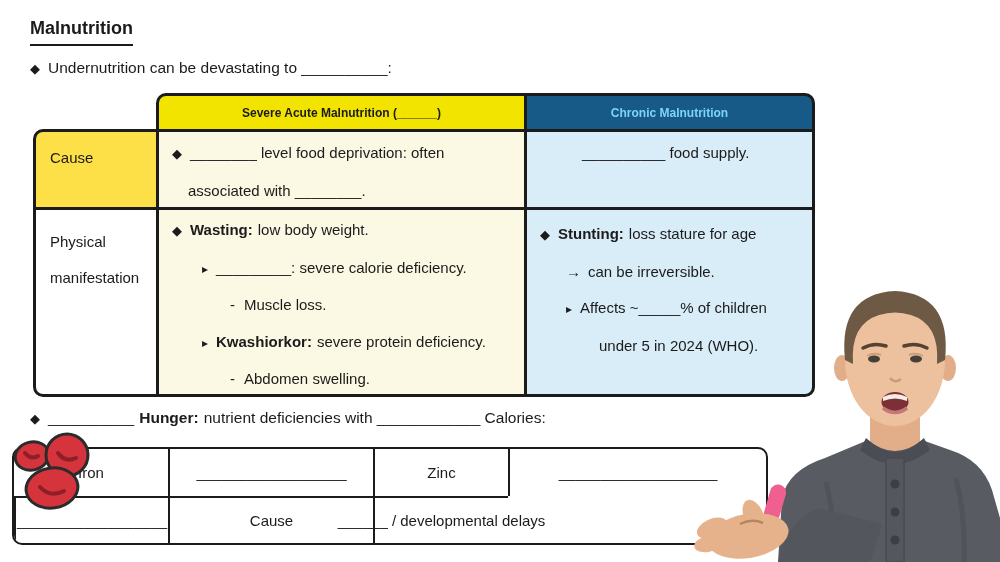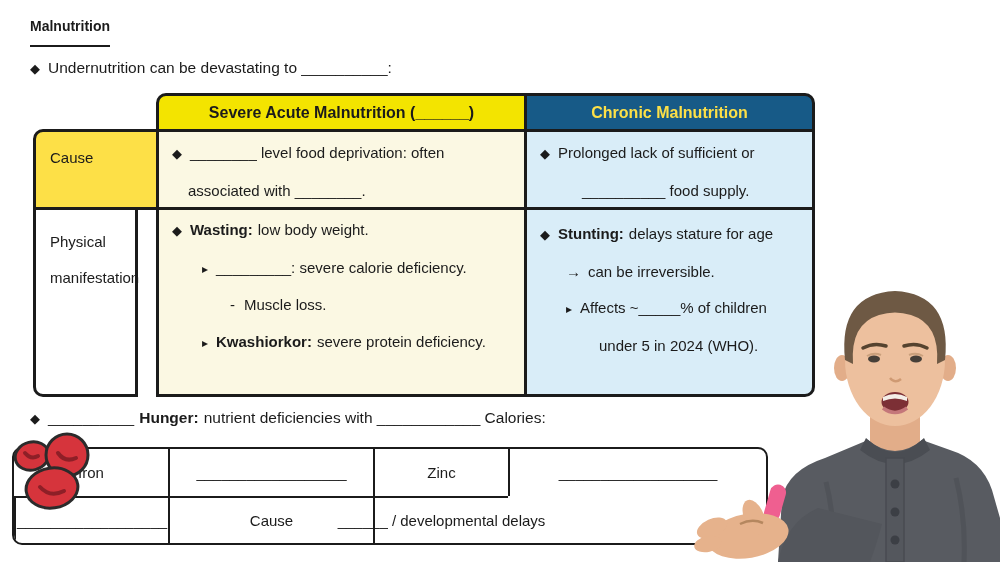--- a/index.html
+++ b/index.html
@@ -1,28 +1,28 @@
 <!DOCTYPE html>
 <html style="--severe-header-bg: #f3e400; --chronic-header-bg: #175a87; --severe-cell-bg: #fbf8e3; --chronic-cell-bg: #d9edf8; --border: #1b1b1b; --rbc-red: #d6343c;"><head>
 <meta charset="utf-8">
 <style>
   *{margin:0;padding:0;box-sizing:border-box}
   html,body{background:#fff}
   .slide{position:relative;width:1000px;height:562px;background:#fff;overflow:hidden;
          font-family:"Liberation Sans",sans-serif;color:#1b1b1b}
-  .title{position:absolute;left:30px;top:18px;font-size:14px;font-weight:bold;
-         border-bottom:2.5px solid #1b1b1b;padding-bottom:11px}
+  .title{position:absolute;left:30px;top:18px;font-size:18px;font-weight:bold;
+         border-bottom:2.5px solid #1b1b1b;padding-bottom:5px}
   .intro{position:absolute;left:30px;top:59px;font-size:15.5px}
 
   .cell{position:absolute;border:3px solid #1b1b1b;font-size:15px}
-  .hdr{display:flex;align-items:center;justify-content:center;font-weight:bold;font-size:16px}
+  .hdr{display:flex;align-items:center;justify-content:center;font-weight:bold;font-size:12px}
   #hdr-severe{left:156px;top:93px;width:371px;height:39px;background:var(--severe-header-bg,#f3e400);border-radius:10px 0 0 0}
-  #hdr-chronic{left:524px;top:93px;width:291px;height:39px;background:var(--chronic-header-bg,#175a87);color:#fde047;border-radius:0 10px 0 0}
+  #hdr-chronic{left:524px;top:93px;width:291px;height:39px;background:var(--chronic-header-bg,#175a87);color:#7dd3fc;border-radius:0 10px 0 0}
   #lbl-cause{left:33px;top:129px;width:126px;height:81px;background:#fde047;border-radius:10px 0 0 0;padding:17px 0 0 14px}
-  #lbl-physical{left:33px;top:207px;width:105px;height:190px;background:#fff;border-radius:0 0 0 10px;padding:14px 0 0 14px;line-height:36px}
+  #lbl-physical{left:33px;top:207px;width:126px;height:190px;background:#fff;border-radius:0 0 0 10px;padding:14px 0 0 14px;line-height:36px}
   #cell-cause-severe{left:156px;top:129px;width:371px;height:81px;background:var(--severe-cell-bg,#fbf8e3);padding:2px 0 0 13px;line-height:37px}
   #cell-cause-chronic{left:524px;top:129px;width:291px;height:81px;background:var(--chronic-cell-bg,#d9edf8);padding:2px 0 0 13px;line-height:37px}
   #cell-phys-severe{left:156px;top:207px;width:371px;height:190px;background:var(--severe-cell-bg,#fbf8e3);padding:2px 0 0 13px;line-height:36.5px}
   #cell-phys-chronic{left:524px;top:207px;width:291px;height:190px;background:var(--chronic-cell-bg,#d9edf8);border-radius:0 0 10px 0;padding:6px 0 0 13px;line-height:36.5px}
 
   .line{white-space:nowrap}
   .ind1{margin-left:30px}.ind2{margin-left:58px}
   .cind1{margin-left:26px}.cind2{margin-left:59px}.aind{margin-left:16px}.bind2{margin-left:42px}
   .b{font-weight:bold;margin-right:5px}
   .gd{margin-right:8px;font-size:13px}
@@ -69,44 +69,44 @@
   </div>
 
   <div class="cell" id="cell-cause-severe">
     <div class="line">
       <span class="gd">◆</span><span>________ level food deprivation: often</span>
     </div>
     <div class="line aind">associated with ________.</div>
   </div>
 
   <div class="cell" id="cell-cause-chronic">
-    <div class="line">
-      <span class="gd">◆</span><span>Prolonged lack of sufficient or</span>
-    </div>
     <div class="line bind2">__________ food supply.</div>
   </div>
 
   <div class="cell" id="cell-phys-severe">
     <div class="line">
       <span class="gd">◆</span><span class="b">Wasting:</span><span>low body weight.</span>
     </div>
     <div class="line ind1">
       <span class="gt">▸</span><span>_________: severe calorie deficiency.</span>
     </div>
     <div class="line ind2">
       <span class="gh">-</span><span>Muscle loss.</span>
     </div>
     <div class="line ind1">
       <span class="gt">▸</span><span class="b">Kwashiorkor:</span><span>severe protein deficiency.</span>
     </div>
+    <div class="line ind2">
+      <span class="gh">-</span><span>Abdomen swelling.</span>
+    </div>
   </div>
 
   <div class="cell" id="cell-phys-chronic">
     <div class="line">
-      <span class="gd">◆</span><span class="b">Stunting:</span><span>delays stature for age</span>
+      <span class="gd">◆</span><span class="b">Stunting:</span><span>loss stature for age</span>
     </div>
     <div class="line cind1">
       <span class="ga">→</span><span>can be irreversible.</span>
     </div>
     <div class="line cind1">
       <span class="gt">▸</span><span>Affects ~_____% of children</span>
     </div>
     <div class="line cind2">under 5 in 2024 (WHO).</div>
   </div>
 

